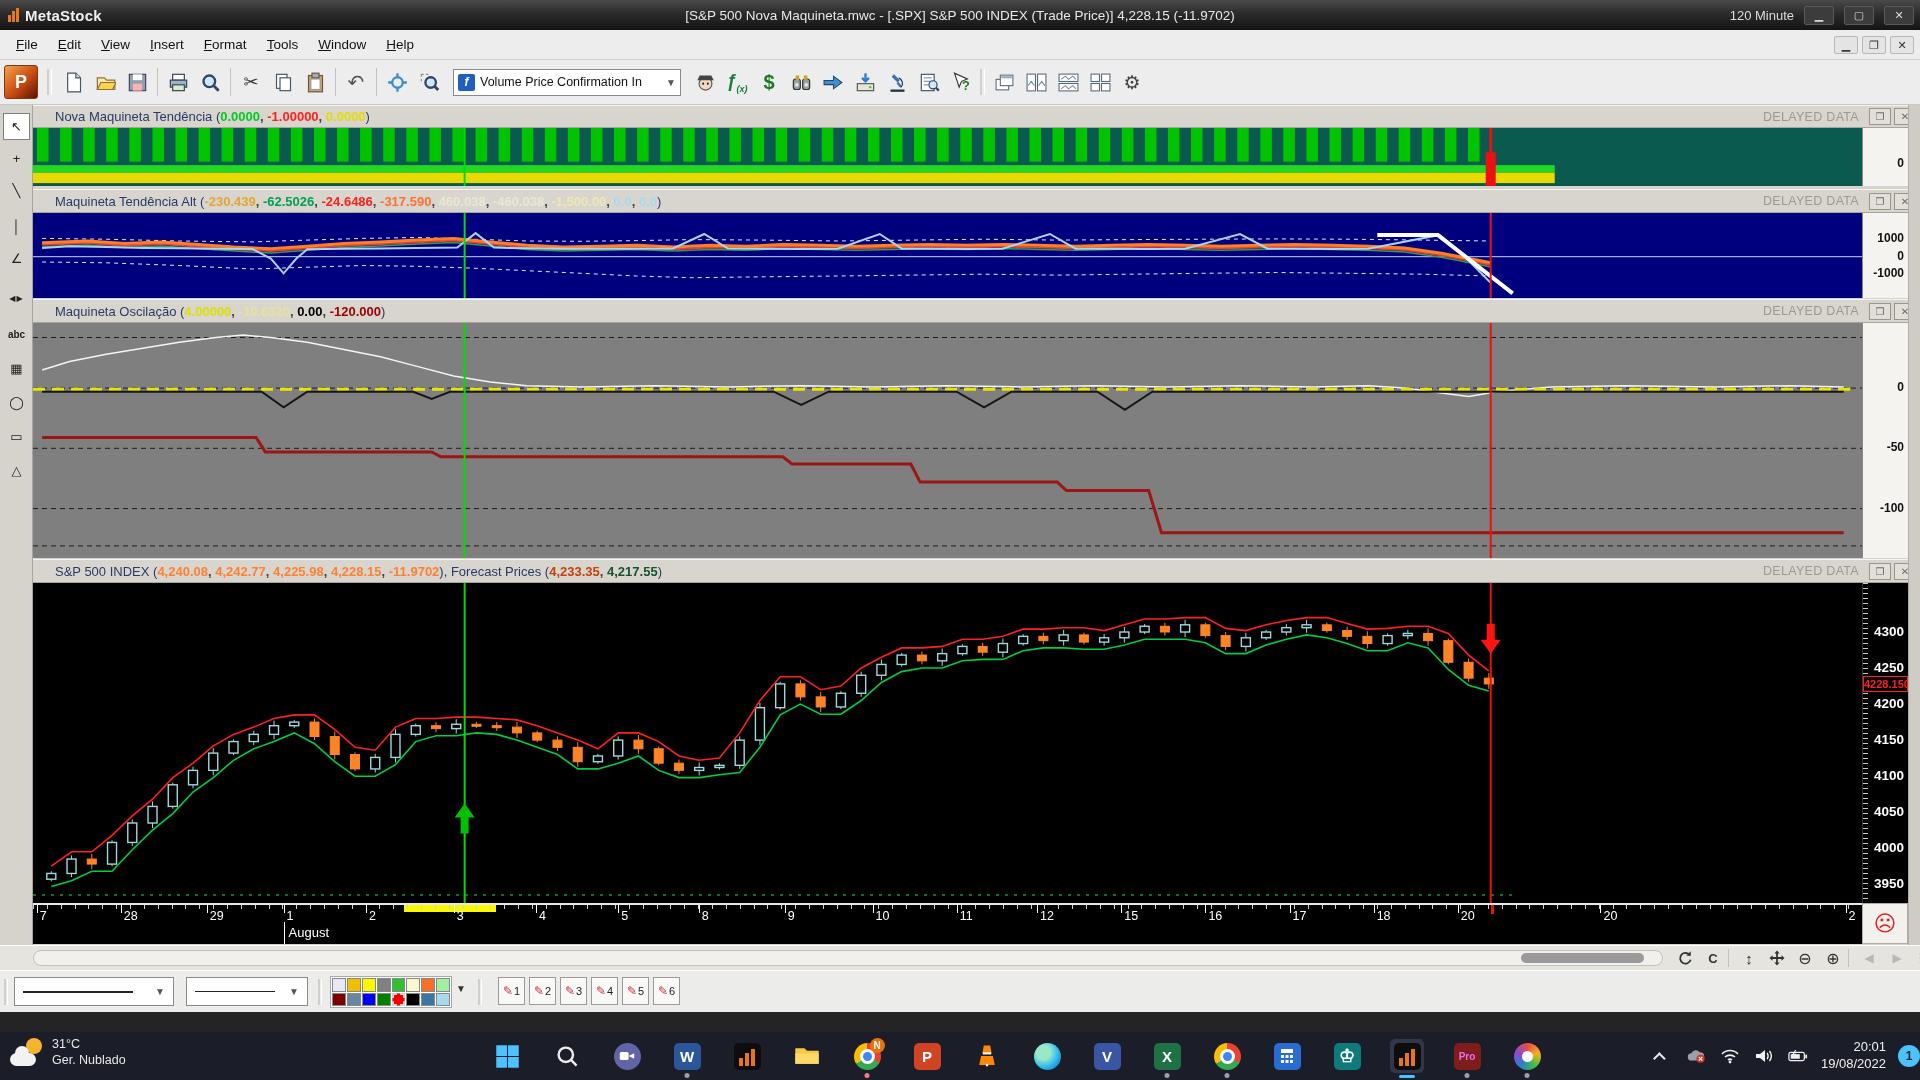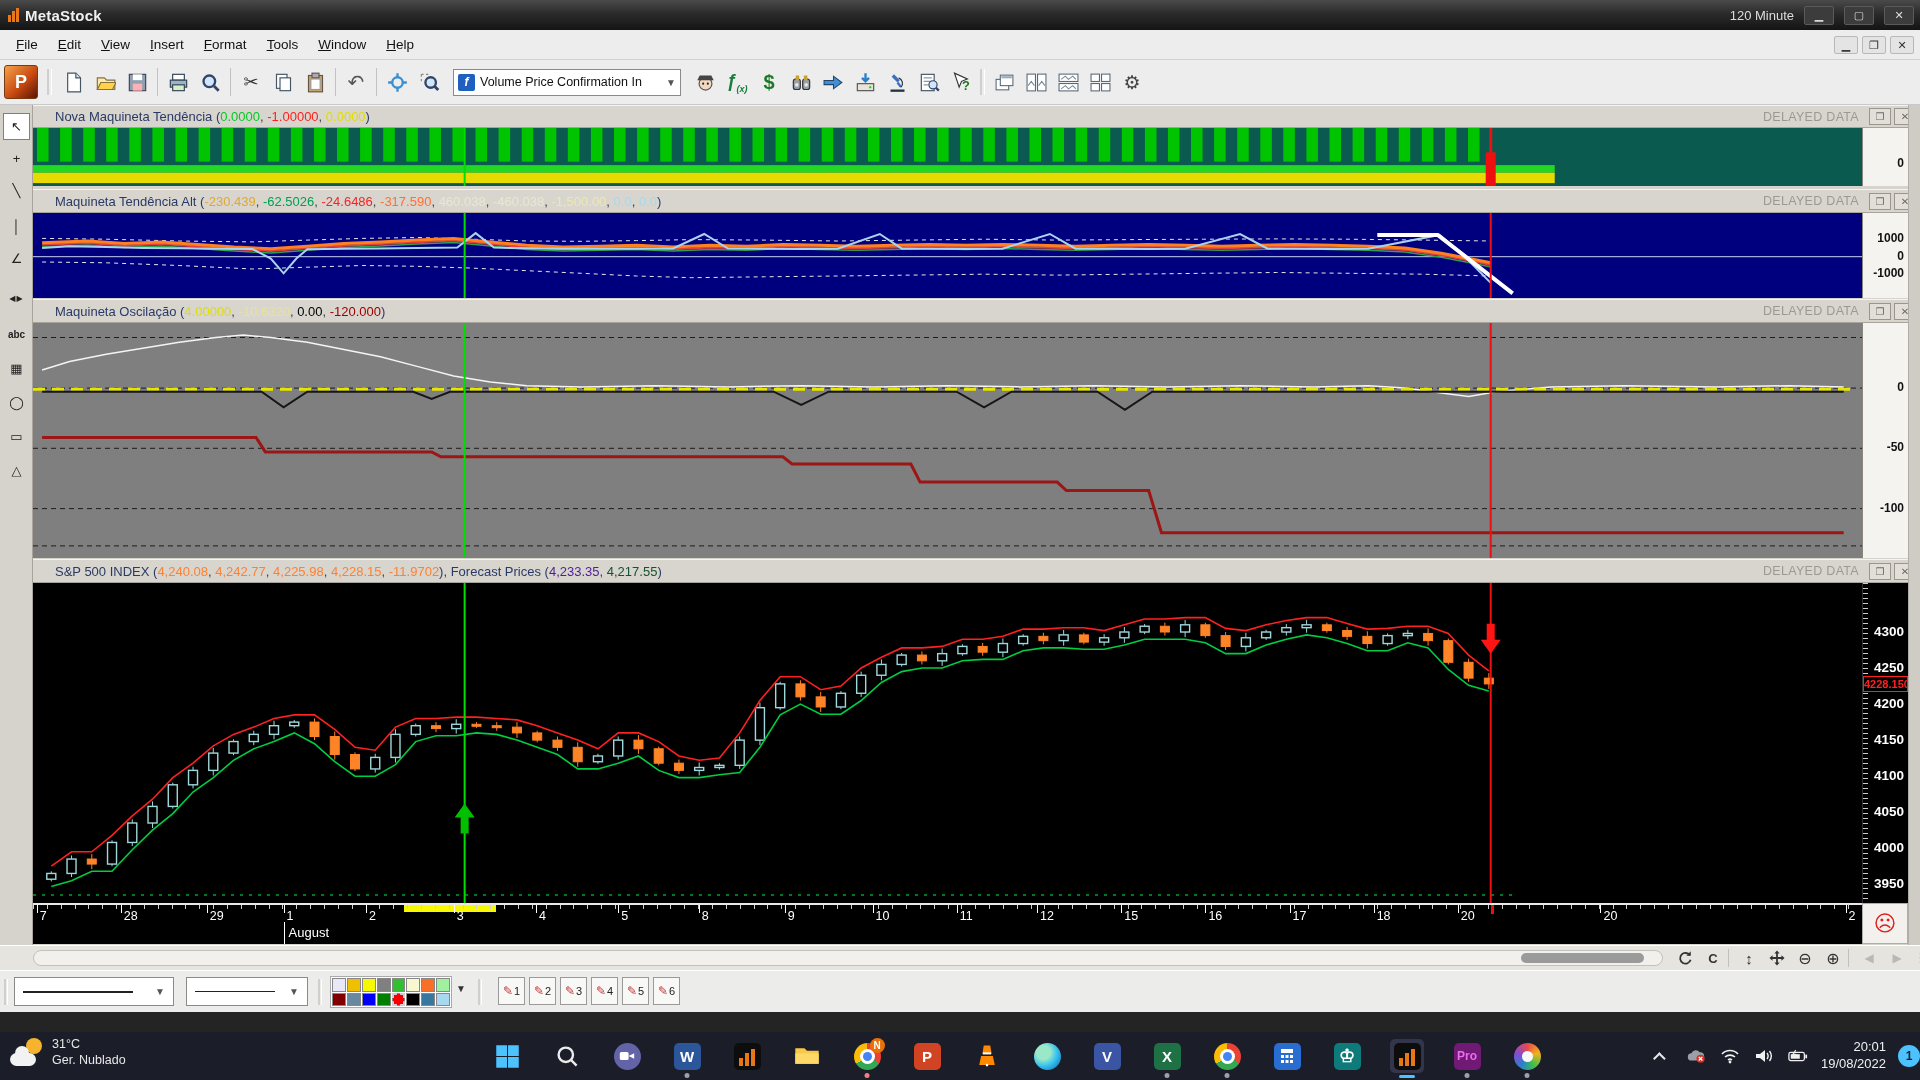--- a/index.html
+++ b/index.html
@@ -55,21 +55,21 @@
   #toolcol { left:0; top:0; width:33px; height:840px; background:#d6d3cd; border-right:1px solid #a8a49c; }
   .ltool { position:absolute; left:3px; width:27px; height:27px; background:#d6d3cd;
     border:1px solid #d6d3cd; display:flex; align-items:center; justify-content:center;
     font-size:13px; color:#222; }
   .ltool.pressed { background:#fff; border:1px solid #808080; }
 
   .phead { left:33px; width:1887px; height:23px; background:#d8d5cf;
     border-top:1px solid #f5f4f2; border-bottom:1px solid #a8a49c;
     display:flex; align-items:center; font-size:13px; }
   .phead .ptitle { color:#2a3a66; margin-left:22px; white-space:nowrap; }
-  .phead .pvals { white-space:nowrap; }
+  .phead .pvals { white-space:nowrap;font-weight:bold; }
   .phead .delayed { margin-left:auto; color:#9a9a92; font-size:12.5px; letter-spacing:.3px; }
   .phead .hbtns { display:flex; gap:3px; margin:0 4px 0 10px; }
   .hbtn { width:22px; height:17px; background:#e2dfd9; border:1px solid #9a968e;
     color:#6a6a6a; font-size:10px; line-height:15px; text-align:center; }
 
   .plot { left:33px; width:1829px; overflow:hidden; }
   .plot svg { display:block; }
   .axiscol { left:1862px; width:46px; background:#f4f3f0; border-left:1px solid #8a867e;
     font-size:12px; font-weight:bold; color:#111; }
   .axiscol.dark { background:#000; color:#fff; font-size:13.5px;
@@ -176,20 +176,21 @@
 
 <div id="stage">
 
   <div id="titlebar" class="abs">
     <span id="logo">
         <i style="height:7px"></i>
         <i style="height:11px"></i>
         <i style="height:14px"></i>
       </span>
     <span id="app-name">MetaStock</span>
+    <span id="tb-title">[S&amp;P 500 Nova Maquineta.mwc - [.SPX] S&amp;P 500 INDEX (Trade Price)]   4,228.15 (-11.9702)</span>
     <span id="tb-right">
       <span id="tb-interval">120 Minute</span>
       <span class="winbtn">▁</span>
       <span class="winbtn">▢</span>
       <span class="winbtn">✕</span>
     </span>
   </div>
 
   <div id="menubar" class="abs">
     <span id="menu-items" style="display:flex">
@@ -542,21 +543,21 @@
         <div class="axlabel" style="top: 57.0769px;">0</div>
         <div class="axlabel" style="top: 117.333px;">-50</div>
         <div class="axlabel" style="top: 177.59px;">-100</div>
       </div>
 
     <div id="p4-head" class="abs phead" style="top:454px;height:24px">
         <span class="ptitle">S&amp;P 500 INDEX (</span>
         <span class="pvals"><span style="color: rgb(255, 128, 48);">4,240.08</span><span style="color: rgb(68, 68, 68);">, </span><span style="color: rgb(255, 128, 48);">4,242.77</span><span style="color: rgb(68, 68, 68);">, </span><span style="color: rgb(255, 128, 48);">4,225.98</span><span style="color: rgb(68, 68, 68);">, </span><span style="color: rgb(255, 128, 48);">4,228.15</span><span style="color: rgb(68, 68, 68);">, </span><span style="color: rgb(255, 128, 48);">-11.9702</span></span>
         <span style="color: rgb(42, 58, 102);"> )</span>
         <span class="ptitle" style="margin-left: 0px;">, Forecast Prices (</span>
-        <span class="pvals"><span style="color: #4c1d95;">4,233.35</span><span style="color: rgb(68, 68, 68);">, </span><span style="color: #14532d;">4,217.55</span></span>
+        <span class="pvals"><span style="color: #c2410c;">4,233.35</span><span style="color: rgb(68, 68, 68);">, </span><span style="color: #14532d;">4,217.55</span></span>
         <span style="color: rgb(42, 58, 102);"> )</span>
         <span class="delayed">DELAYED DATA</span>
         <span class="hbtns">
           <span class="hbtn">❐</span>
           <span class="hbtn">✕</span>
         </span>
       </div>
     <div id="p4-plot" class="abs plot" style="top:478px;height:320px">
         <svg viewBox="0 0 1829 320" width="1829" height="320">
           <polyline points="0.0,312.1 1481.5,312.1" fill="none" stroke="#00a030" stroke-width="1.5" stroke-dasharray="3,6"></polyline>
@@ -1063,21 +1064,21 @@
         </span><span class="appico" style="left: 1330px;">
           <span class="tile" style="background:#0f7a7a;font-size:18px">♔</span>
         </span><span class="appico active" style="left: 1390px;">
           <span class="msico">
             <i style="height:8px"></i>
             <i style="height:13px"></i>
             <i style="height:17px"></i>
           </span>
           <span class="runbar"></span>
         </span><span class="appico" style="left: 1450px;">
-          <span class="tile" style="background:#701a75;color:#e96df0;font-size:12px">Pro</span>
+          <span class="tile" style="background:#7f1d1d;color:#e96df0;font-size:10px">Pro</span>
           <span class="rundot"></span>
         </span><span class="appico" style="left: 1510px;">
           <span class="paintw"></span>
           <span class="rundot"></span>
         </span></span>
     <div id="tray">
       <span class="trayico">
           <span id="chev"></span>
         </span>
       <span class="trayico" id="tr-onedrive">

